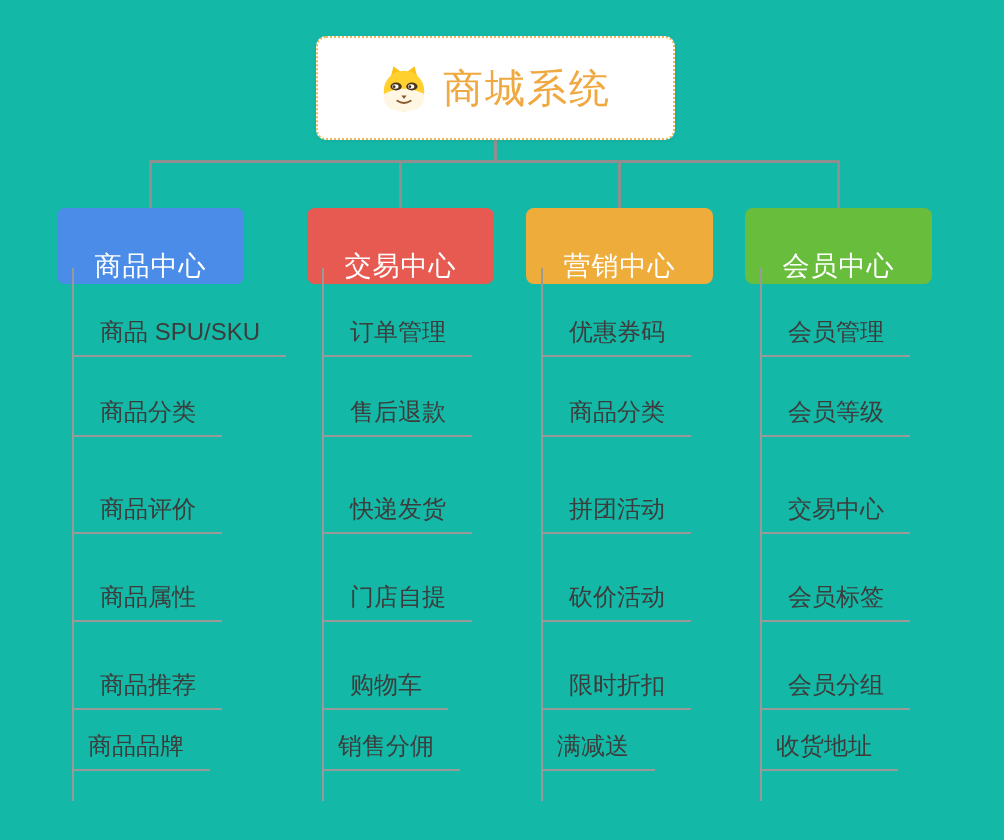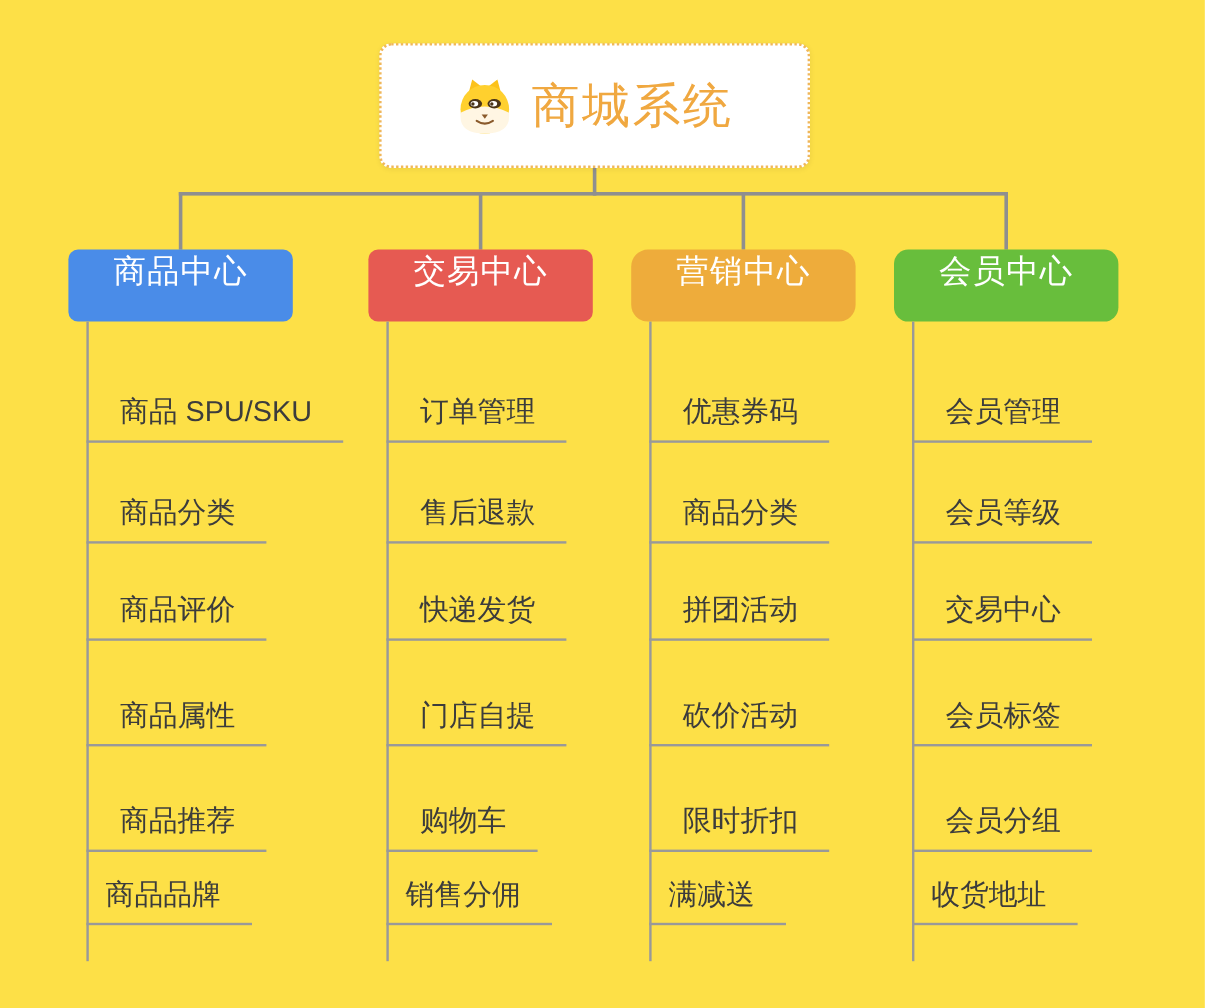--- a/index.html
+++ b/index.html
@@ -1,18 +1,18 @@
 <!DOCTYPE html>
 <html><head>
 <meta charset="utf-8">
 <style>
   html,body{margin:0;padding:0;}
   .canvas{
     position:relative;width:1004px;height:840px;
-    background:#fde047;overflow:hidden;
+    background:#14b8a6;overflow:hidden;
     font-family:"Liberation Sans","DejaVu Sans",sans-serif;
   }
   
   .cline{position:absolute;background:#8f8f8f;}
   .root-trunk{left:494px;top:138px;width:3px;height:25px;}
   .h-connector{left:149px;top:160px;width:691px;height:3px;}
   .stub{top:160px;width:3px;height:48px;}
   .stub-0{left:149px;} .stub-1{left:399px;} .stub-2{left:618px;} .stub-3{left:837px;}
 
   
@@ -23,31 +23,31 @@
     display:flex;align-items:center;justify-content:center;gap:15px;
     box-shadow:0 1px 4px rgba(0,0,0,.06);
   }
   .root-title{font-size:40px;letter-spacing:2px;color:#f0a840;}
   .dog{width:48px;height:48px;display:block;}
 
   
   .branch{position:absolute;top:208px;width:300px;height:0;}
   .branch-0{left:57px;} .branch-1{left:307px;} .branch-2{left:526px;} .branch-3{left:745px;}
   .branch-header{
-    width:187px;height:60px;border-radius:8px;
-    display:flex;align-items:flex-start;justify-content:center;
+    width:187px;height:76px;border-radius:8px;
+    display:flex;align-items:flex-end;justify-content:center;
     font-size:27px;letter-spacing:1px;color:#ffffff;
   }
   .branch-trunk{position:absolute;left:15px;top:60px;width:2px;height:533px;background:#999999;}
   .node-item{
     position:absolute;left:15px;white-space:nowrap;
     font-size:24px;line-height:32px;color:#3c3c3c;
     padding:0 26px 7px 28px;border-bottom:2px solid #999999;
   }
-  .r0{top:120px;} .r1{top:204px;} .r2{top:285px;text-align:center;} .r3{top:373px;} .r4{top:461px;} .r5{top:522px;padding-left:16px;}
+  .r0{top:108px;} .r1{top:188px;} .r2{top:285px;text-align:center;} .r3{top:373px;} .r4{top:461px;} .r5{top:522px;padding-left:16px;}
 </style>
 </head>
 <body>
 
 <div class="canvas">
 
   <div class="cline root-trunk" style="background: rgb(143, 143, 143);"></div>
   <div class="cline h-connector" style="background: rgb(143, 143, 143);"></div>
   <div class="cline stub stub-0" style="background: rgb(143, 143, 143);"></div>
   <div class="cline stub stub-1" style="background: rgb(143, 143, 143);"></div>
@@ -92,34 +92,34 @@
     <div class="branch-trunk" style="background: rgb(153, 153, 153);"></div>
     <div class="node-item r0">订单管理</div>
     <div class="node-item r1">售后退款</div>
     <div class="node-item r2">快递发货</div>
     <div class="node-item r3">门店自提</div>
     <div class="node-item r4">购物车</div>
     <div class="node-item r5">销售分佣</div>
   </div>
 
   <div class="branch branch-2">
-    <div class="branch-header" style="background: rgb(238, 172, 59); border-radius: 14px;">
+    <div class="branch-header" style="background: rgb(238, 172, 59);">
       <span>营销中心</span>
     </div>
     <div class="branch-trunk" style="background: rgb(153, 153, 153);"></div>
     <div class="node-item r0">优惠券码</div>
     <div class="node-item r1">商品分类</div>
     <div class="node-item r2">拼团活动</div>
     <div class="node-item r3">砍价活动</div>
     <div class="node-item r4">限时折扣</div>
     <div class="node-item r5">满减送</div>
   </div>
 
   <div class="branch branch-3">
-    <div class="branch-header" style="background: rgb(104, 190, 60); border-radius: 12px;">
+    <div class="branch-header" style="background: rgb(104, 190, 60);">
       <span>会员中心</span>
     </div>
     <div class="branch-trunk" style="background: rgb(153, 153, 153);"></div>
     <div class="node-item r0">会员管理</div>
     <div class="node-item r1">会员等级</div>
     <div class="node-item r2">交易中心</div>
     <div class="node-item r3">会员标签</div>
     <div class="node-item r4">会员分组</div>
     <div class="node-item r5">收货地址</div>
   </div>

